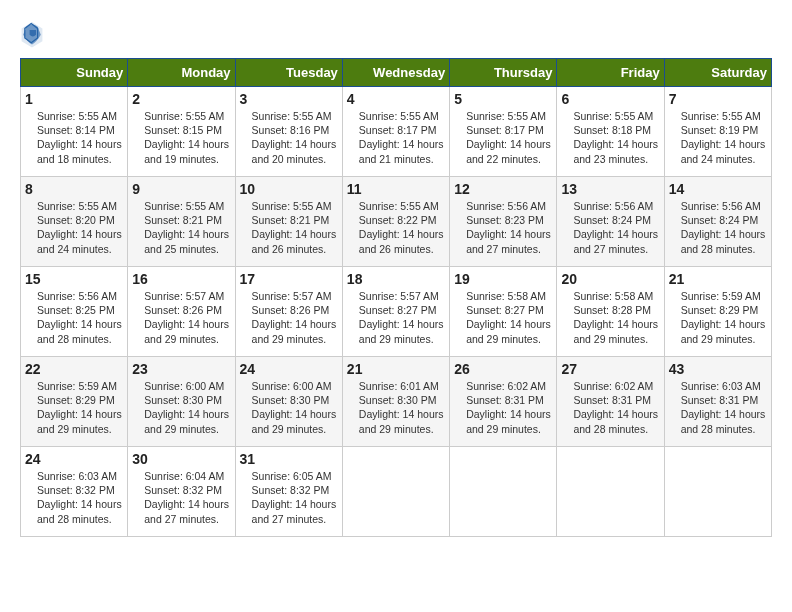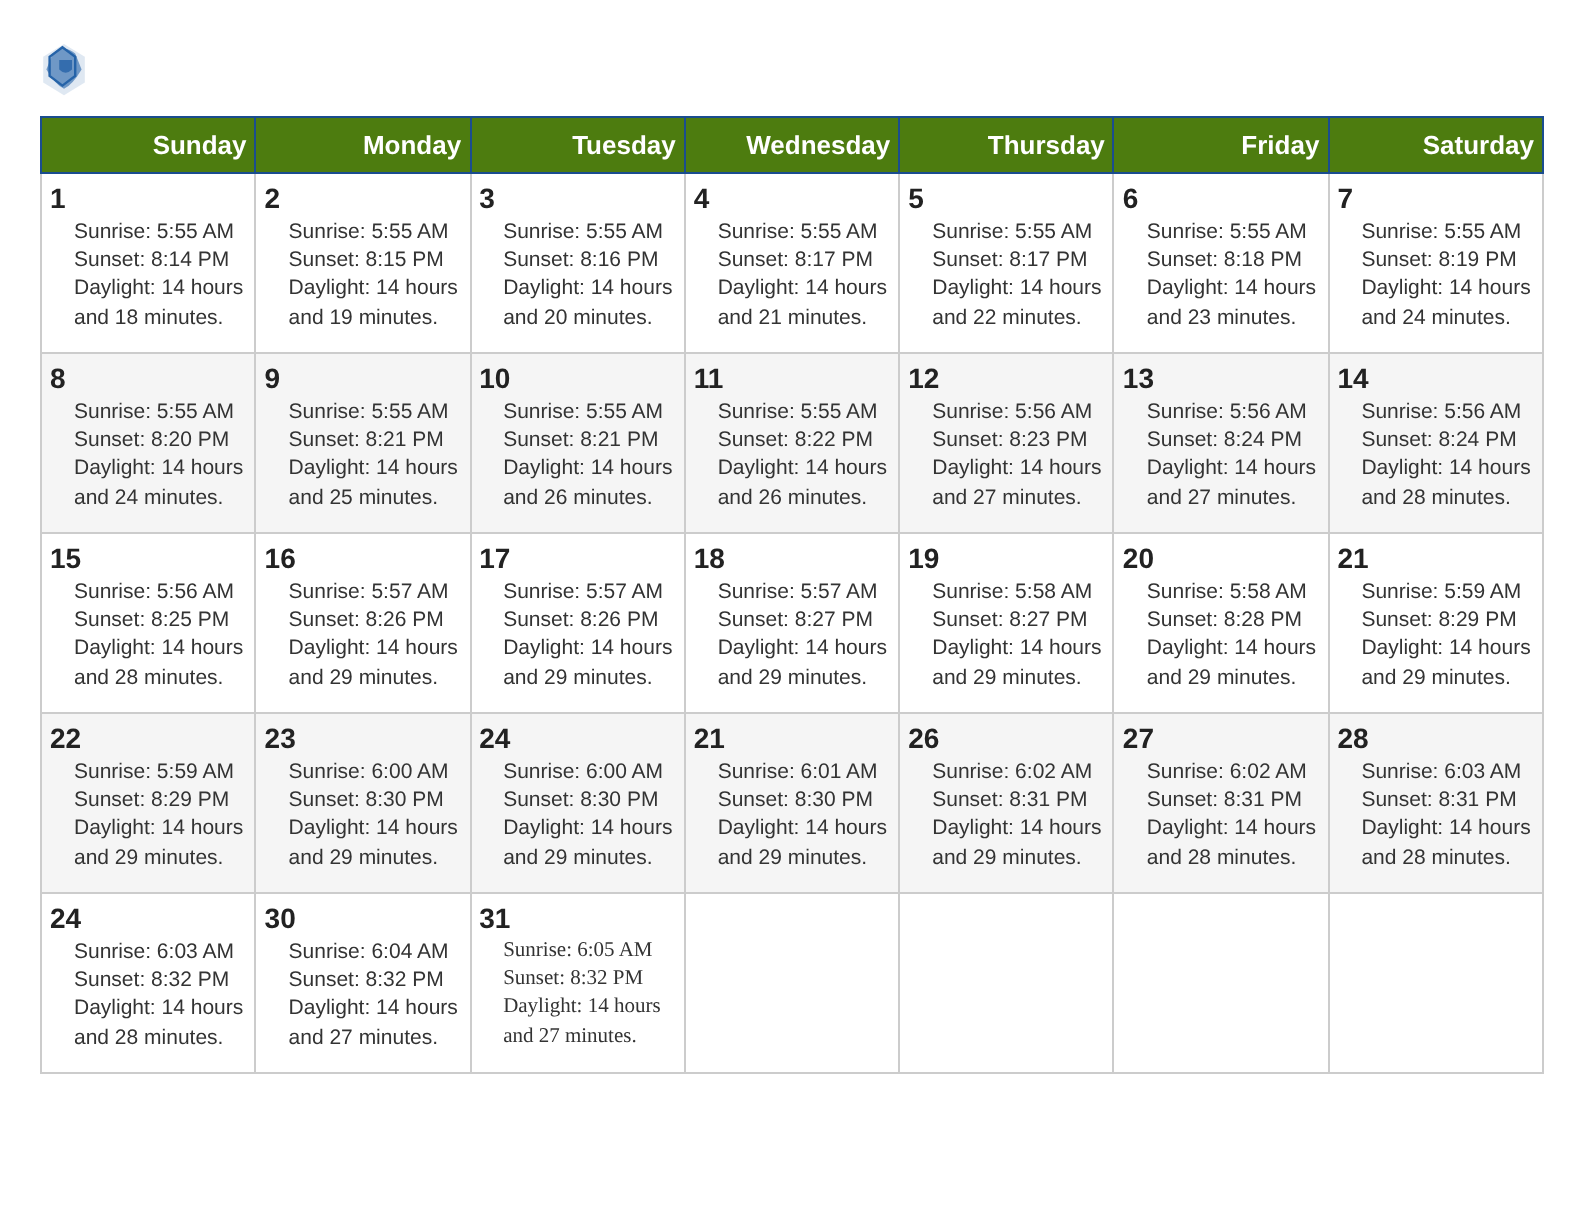--- a/index.html
+++ b/index.html
@@ -321,21 +321,21 @@
 and 29 minutes.</div>
         </td>
         <td>
           <span class="day-num">27</span>
           <div class="day-info" style="white-space: pre-line;">Sunrise: 6:02 AM
 Sunset: 8:31 PM
 Daylight: 14 hours
 and 28 minutes.</div>
         </td>
         <td>
-          <span class="day-num">28</span>
+          <span class="day-num">43</span>
           <div class="day-info" style="white-space: pre-line;">Sunrise: 6:03 AM
 Sunset: 8:31 PM
 Daylight: 14 hours
 and 28 minutes.</div>
         </td>
       </tr>
       <tr>
         <td>
           <span class="day-num">24</span>
           <div class="day-info" style="white-space: pre-line;">Sunrise: 6:03 AM
@@ -345,21 +345,21 @@
         </td>
         <td>
           <span class="day-num">30</span>
           <div class="day-info" style="white-space: pre-line;">Sunrise: 6:04 AM
 Sunset: 8:32 PM
 Daylight: 14 hours
 and 27 minutes.</div>
         </td>
         <td>
           <span class="day-num">31</span>
-          <div class="day-info" style="white-space: pre-line; font-family: Liberation Serif, serif;">Sunrise: 6:05 AM
+          <div class="day-info" style="white-space: pre-line;">Sunrise: 6:05 AM
 Sunset: 8:32 PM
 Daylight: 14 hours
 and 27 minutes.</div>
         </td>
         <td class="empty-cell"></td>
         <td class="empty-cell"></td>
         <td class="empty-cell"></td>
         <td class="empty-cell"></td>
       </tr>
     </tbody>

